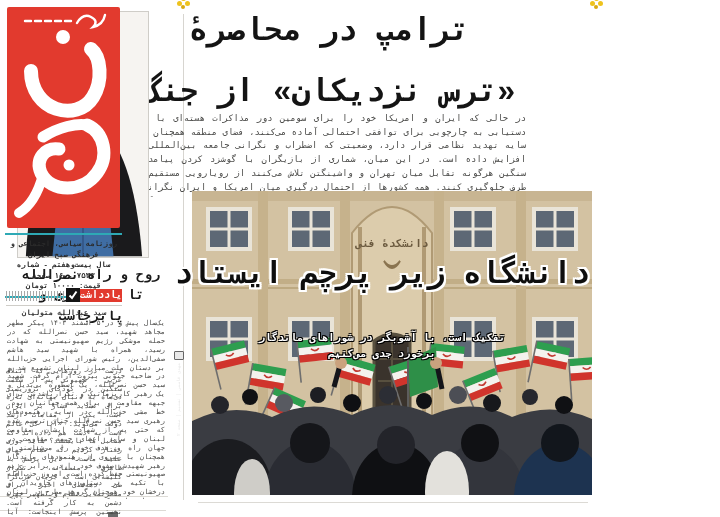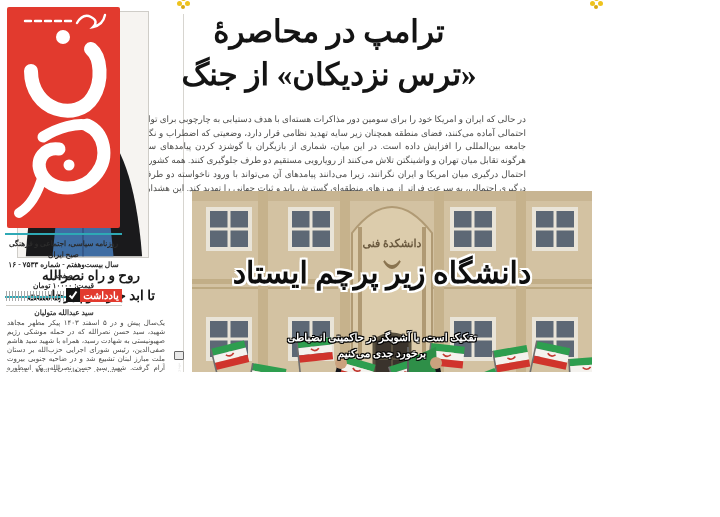--- a/index.html
+++ b/index.html
@@ -1,17 +1,17 @@
 <!DOCTYPE html>
 <html lang="fa" dir="rtl"><head>
 <meta charset="utf-8">
 <style>
   html,body{margin:0;padding:0;background:#fff;}
-  .page{position:relative;width:720px;height:372px;background:#fff;overflow:hidden;
-        font-family:Liberation Serif, serif;direction:rtl;margin-left:11px;}
+  .page{position:relative;width:720px;height:517px;background:#fff;overflow:hidden;
+        font-family:Liberation Mono, monospace;direction:rtl;margin-left:11px;}
   
   .vrule{position:absolute;width:1px;background:#d7d5d0;}
   .hrule{position:absolute;height:1px;background:#dcdad5;}
   
   .flower{position:absolute;width:14px;height:12px;}
   .flower i{position:absolute;width:5px;height:5px;border-radius:50%;background:#eec31e;}
   .flower i:nth-child(1){left:4px;top:-2px;}
   .flower i:nth-child(2){left:0;top:3px;}
   .flower i:nth-child(3){left:8px;top:3px;}
   .flower i:nth-child(4){left:4px;top:7px;width:4px;height:4px;background:#d9a912;}
@@ -72,21 +72,21 @@
     </div>
   <div class="flower" style="left:590px;top:-2px;">
       <i></i>
       <i></i>
       <i></i>
       <i></i>
     </div>
 
   <div>
     <div class="lead-h" style="top:12px;">ترامپ در محاصرهٔ</div>
-    <div class="lead-h" style="top:55px;">«ترس نزدیکان» از جنگ</div>
+    <div class="lead-h" style="top:73px;">«ترس نزدیکان» از جنگ</div>
     <p class="lead-body"><span>در حالی که ایران و امریکا خود را برای سومین دور مذاکرات هسته‌ای با هدف دستیابی به چارچوبی برای توافقی احتمالی آماده می‌کنند، فضای منطقه همچنان زیر سایه تهدید نظامی قرار دارد، وضعیتی که اضطراب و نگرانی جامعه بین‌المللی را افزایش داده است. در این میان، شماری از بازیگران با گوشزد کردن پیامدهای سنگین هرگونه تقابل میان تهران و واشینگتن تلاش می‌کنند از رویارویی مستقیم دو طرف جلوگیری کنند. همه کشورها از احتمال درگیری میان امریکا و ایران نگرانند، زیرا می‌دانند پیامدهای آن می‌تواند با ورود ناخواسته دو طرف به درگیری احتمالی، به سرعت فراتر از مرزهای منطقه‌ای گسترش یابد و ثبات جهانی را تهدید کند. این هشدارهای جهانی در حالی مطرح شده که پایگاه خبری «آکسیوس» گزارش داد که «ژنرال دن کین» رئیس ستاد مشترک نیروهای مسلح امریکا به ترامپ و مقامات امریکایی درباره خطرات قابل توجه هرگونه اقدام نظامی علیه ایران هشدار داده و «جی‌دی ونس» معاون ترامپ نیز نگرانی‌هایی را دراین‌باره مطرح کرده است</span> </p>
   </div>
 
   <div class="photo">
     <svg viewBox="0 0 400 304" width="400" height="304" aria-hidden="true">
 
       <rect x="0" y="0" width="400" height="304" fill="#d3c2a2"></rect>
       <rect x="0" y="0" width="400" height="10" fill="#c8b592"></rect>
       <rect x="0" y="88" width="400" height="5" fill="#c2ae87"></rect>
       <rect x="0" y="96" width="400" height="2" fill="#bda981"></rect>
@@ -200,21 +200,21 @@
         <circle cx="204" cy="254" r="19" fill="#23242a"></circle>
         <ellipse cx="288" cy="304" rx="44" ry="52" fill="#33353c"></ellipse>
         <circle cx="288" cy="252" r="19" fill="#101114"></circle>
         <ellipse cx="368" cy="306" rx="46" ry="54" fill="#1d3350"></ellipse>
         <circle cx="368" cy="252" r="19" fill="#12161c"></circle>
         <ellipse cx="255" cy="300" rx="22" ry="40" fill="#e3e1dc"></ellipse>
         <ellipse cx="60" cy="302" rx="18" ry="34" fill="#cfcdc8"></ellipse>
       </g>
     </svg>
     <div class="photo-headline">دانشگاه زیر پرچم ایستاد</div>
-    <div class="photo-sub" style="top:140px;">تفکیک است، با آشوبگر در حاکمیتی انضباطی</div>
+    <div class="photo-sub" style="top:140px;">تفکیک است، با آشوبگر در شوراهای ماندگار</div>
     <div class="photo-sub" style="top:156px;">برخورد جدی می‌کنیم</div>
     <span class="camicon"></span>
     <div class="vcaption">مهدی قاسمی | تسنیم | صفحه ۲</div>
   </div>
   <div class="hrule" style="left:198px;top:502px;width:390px;"></div>
 
   <div>
     <div class="portrait">
       <svg viewBox="0 0 132 247" width="130" height="245" aria-hidden="true">
         <rect width="132" height="247" fill="#f6f4f1"></rect>

